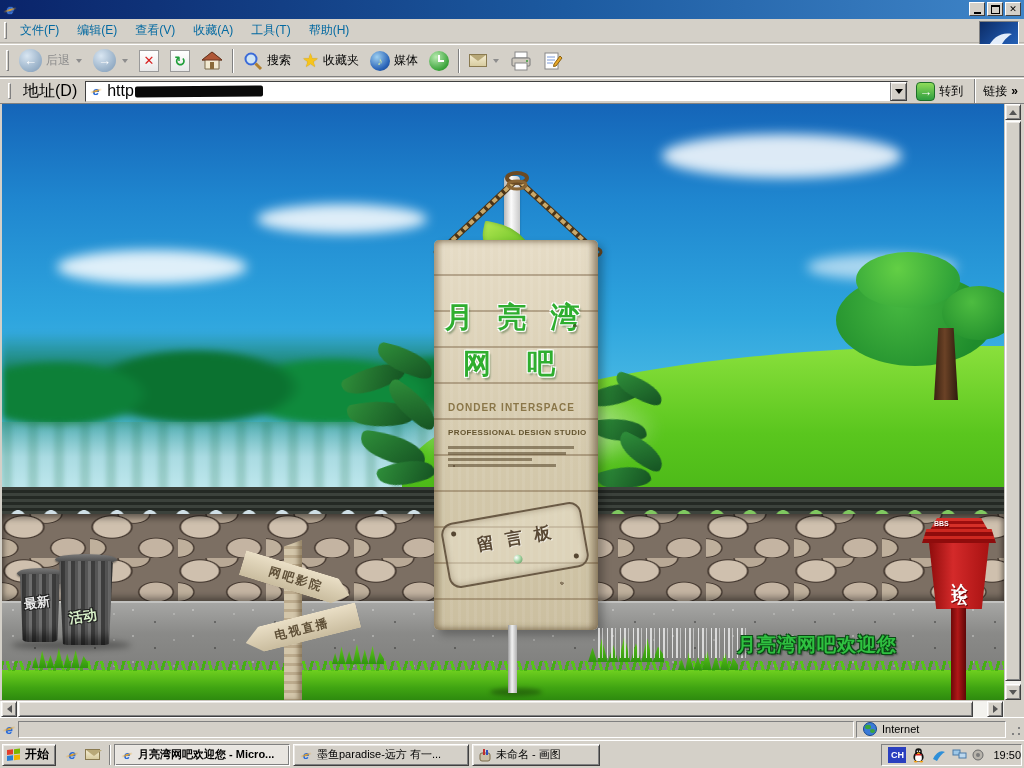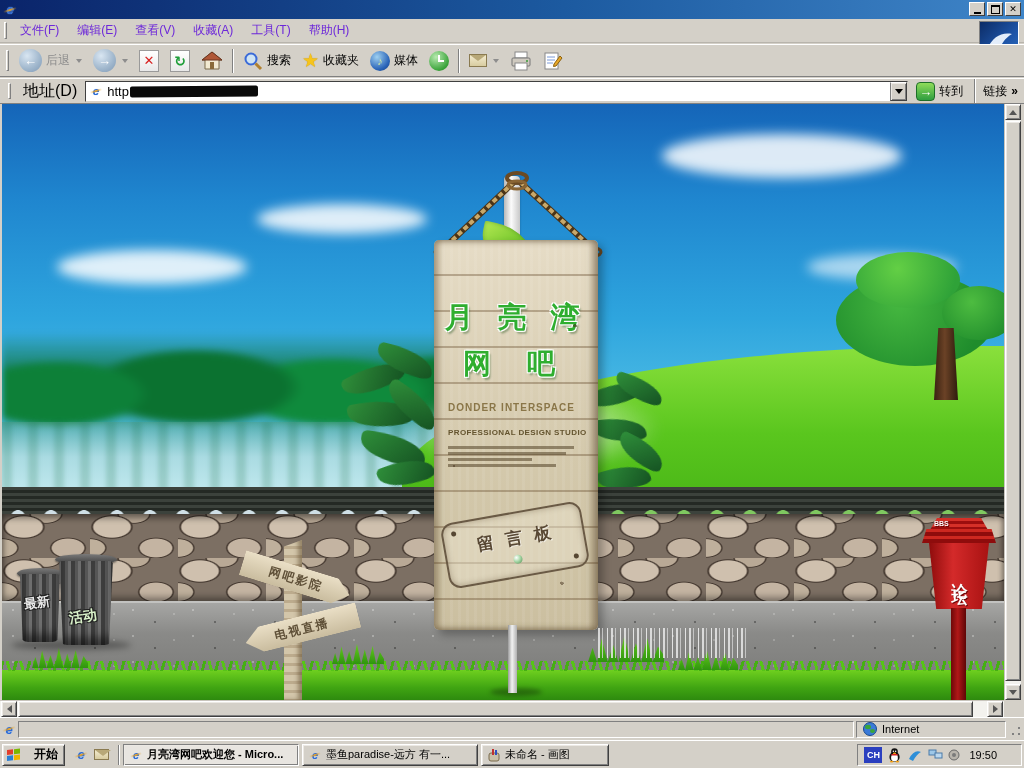--- a/index.html
+++ b/index.html
@@ -25,21 +25,21 @@
 
   
   .ie-e{display:inline-flex;align-items:center;justify-content:center;width:14px;height:14px;
     color:#2a6ad8;font-weight:bold;font-style:italic;font-size:13px;
     text-shadow:0 0 1px #9ac0f0;position:relative;}
   .ie-e::after{content:"";position:absolute;left:0;right:0;top:6px;height:2px;background:linear-gradient(90deg,transparent,#e8a020,transparent);transform:rotate(-18deg);}
 
   
   .menubar{position:absolute;left:0;top:19px;width:1024px;height:24px;background:#d4d0c8;
     border-bottom:1px solid #b8b4ac;display:flex;align-items:center;padding-right:52px;}
-  .menu-item{padding:3px 9px;font-size:12px;color:#6d28d9;}
+  .menu-item{padding:3px 9px;font-size:12px;color:#0369a1;}
 
   
   .throbber{position:absolute;right:5px;top:21px;width:40px;height:40px;
     background:linear-gradient(135deg,#0c2c66,#1e55a8 60%,#2f6ec0);
     border:1px solid;border-color:#808080 #fff #fff #808080;}
 
   
   .toolbar{position:absolute;left:0;top:44px;width:1024px;height:33px;background:#d4d0c8;
     border-top:1px solid #fff;border-bottom:1px solid #808080;
     display:flex;align-items:center;padding:0 52px 0 2px;gap:1px;}
@@ -63,21 +63,21 @@
   .hist{width:20px;height:20px;border-radius:50%;background:radial-gradient(circle at 35% 30%,#b8eab0,#3aa33a 70%,#1d7a24);position:relative;}
   .hist::before{content:"";position:absolute;left:9px;top:4px;width:2px;height:7px;background:#fff;}
   .hist::after{content:"";position:absolute;left:9px;top:9px;width:6px;height:2px;background:#fff;}
 
   
   .addressbar{position:absolute;left:0;top:78px;width:1024px;height:26px;background:#d4d0c8;
     border-top:1px solid #fff;border-bottom:1px solid #808080;display:flex;align-items:center;padding:0 4px;gap:4px;}
   .addr-label{font-size:16px;padding:0 4px;}
   .addr-input{flex:1;height:21px;background:#fff;border:1px solid;border-color:#404040 #d4d0c8 #d4d0c8 #404040;
     display:flex;align-items:center;padding-left:3px;position:relative;}
-  .addr-text{font-size:13px;margin-left:4px;}
+  .addr-text{font-size:16px;margin-left:4px;}
   .redact{display:inline-block;width:128px;height:11px;background:#0a0a0a;border-radius:2px;margin-left:1px;transform:rotate(-.4deg);}
   .addr-dd{position:absolute;right:0;top:0;bottom:0;width:17px;background:#d4d0c8;border-left:1px solid #808080;
     display:flex;align-items:center;justify-content:center;}
   .addr-dd::before{content:"";width:0;height:0;border-left:4px solid transparent;border-right:4px solid transparent;border-top:5px solid #000;}
   .go-btn{display:flex;align-items:center;gap:4px;font-size:12px;padding:1px 4px;}
   .go-ic{width:19px;height:19px;border-radius:4px;background:linear-gradient(180deg,#8fdc5a,#2f9e3f);
     border:1px solid #1d6e28;color:#fff;font-weight:bold;display:flex;align-items:center;justify-content:center;font-size:13px;}
   .go-ic::before{content:"→";}
   .links{display:flex;align-items:center;font-size:12px;gap:4px;padding-right:2px;}
   .chev::before{content:"»";font-weight:bold;font-size:12px;}
@@ -235,28 +235,28 @@
   .sb-main{flex:1;height:17px;display:flex;align-items:center;padding-left:2px;}
   .sb-right{width:150px;height:17px;display:flex;align-items:center;gap:5px;padding-left:6px;font-size:11px;}
   .sb-grip{width:14px;height:17px;background:
     radial-gradient(circle 1.4px at 11px 13px,#808080 99%,transparent),
     radial-gradient(circle 1.4px at 11px 7px,#808080 99%,transparent),
     radial-gradient(circle 1.4px at 5px 13px,#808080 99%,transparent);}
 
   
   .taskbar{position:absolute;left:0;top:740px;width:1024px;height:28px;background:#d4d0c8;border-top:1px solid #fff;
     display:flex;align-items:center;gap:3px;padding:0 2px;}
-  .start-btn{display:flex;align-items:center;gap:12px;height:22px;padding:0 6px 0 3px;font-size:12px;font-weight:bold;}
+  .start-btn{display:flex;align-items:center;gap:3px;height:22px;padding:0 6px 0 3px;font-size:12px;font-weight:bold;}
   .ql{display:flex;align-items:center;gap:6px;padding:0 6px;}
   .tb-div{width:2px;height:20px;border-left:1px solid #808080;border-right:1px solid #fff;}
   .task{display:flex;align-items:center;gap:4px;height:22px;padding:0 5px;font-size:11px;overflow:hidden;white-space:nowrap;}
   .task.active{border-color:#808080 #fff #fff #808080;background:#e8e5e0;font-weight:bold;}
   .task .tlabel{overflow:hidden;text-overflow:ellipsis;}
   .t1{width:176px;} .t2{width:176px;} .t3{width:128px;}
-  .tray{margin-left:auto;display:flex;align-items:center;gap:5px;height:22px;padding:0 24px 0 6px;
+  .tray{margin-left:auto;display:flex;align-items:center;gap:5px;height:22px;padding:0 0 0 6px;
     border:1px solid;border-color:#808080 #fff #fff #808080;}
   .ime{width:18px;height:16px;background:#2a3fbf;color:#fff;font-size:9px;font-weight:bold;display:flex;align-items:center;justify-content:center;}
   .time{font-size:11px;padding-left:4px;}
   .envelope{width:18px;height:13px;background:linear-gradient(180deg,#f4ecd0,#d8ccA0);border:1px solid #8a7a50;position:relative;}
   .envelope::before{content:"";position:absolute;left:0;top:0;border-left:8px solid transparent;border-right:8px solid transparent;border-top:6px solid #b8a878;}
 </style>
 </head>
 <body>
 
 <div id="stage">
@@ -480,20 +480,21 @@
         <div class="mb-roof1"></div>
         <div class="mb-roof2"></div>
         <div class="mb-tag">BBS</div>
         <div class="mb-body">
           <span class="mb-label">论坛</span>
         </div>
         <div class="mb-post"></div>
       </div>
 
       <div class="barcode"></div>
+      <div class="welcome">月亮湾网吧欢迎您</div>
     </div>
 
     <div class="vscroll">
       <div class="vs-btn raised up">
           <div class="tri-up"></div>
         </div>
       <div class="vs-thumb raised"></div>
       <div class="vs-btn raised down">
           <div class="tri-down"></div>
         </div>

